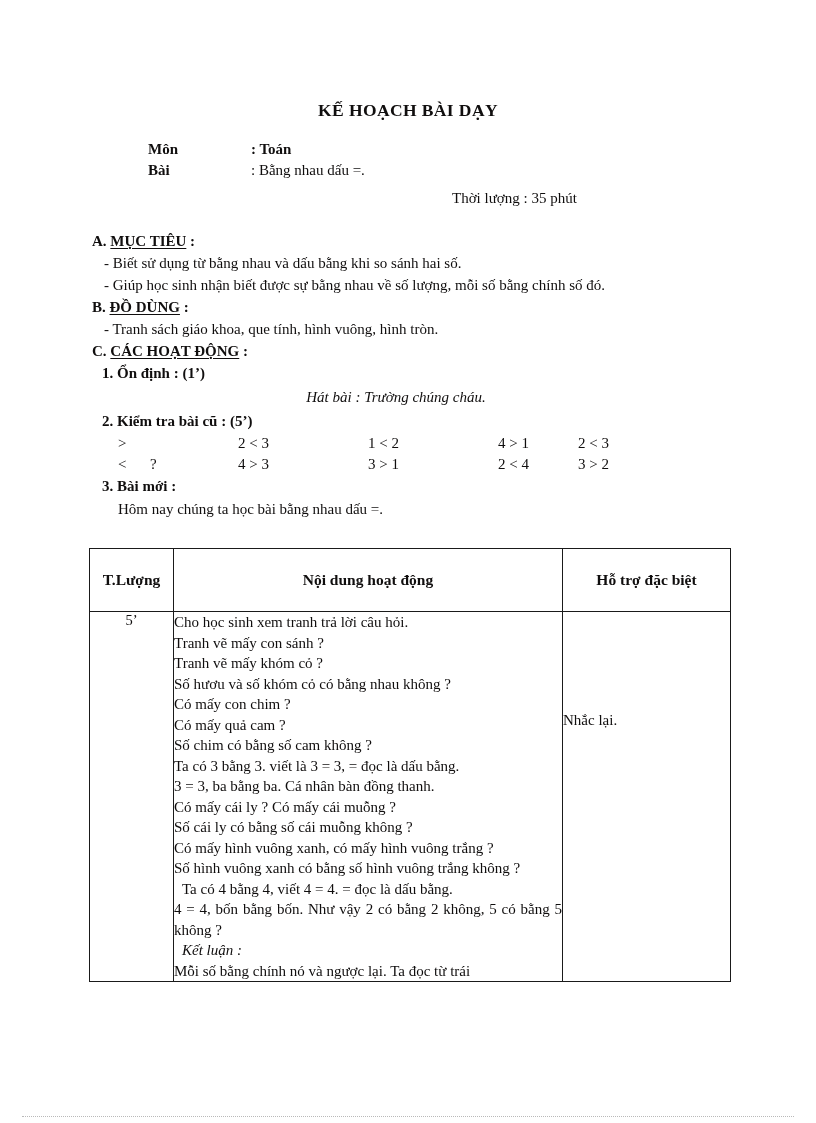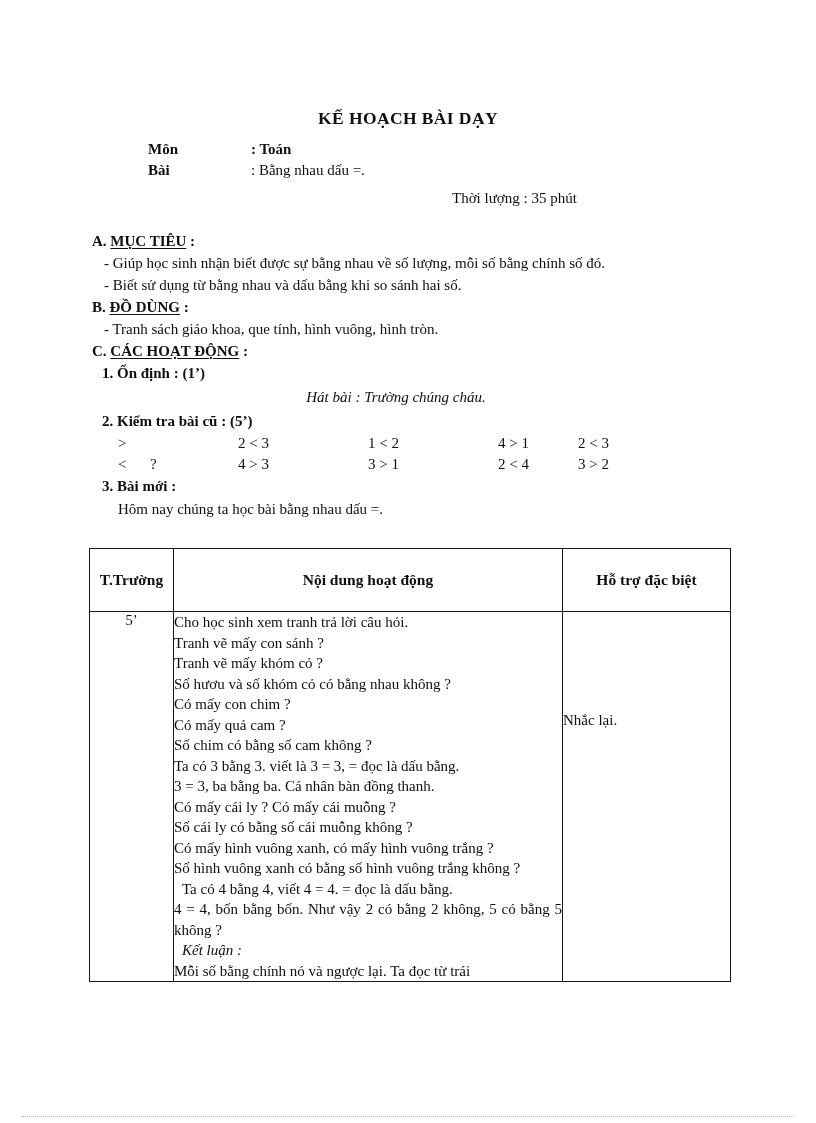--- a/index.html
+++ b/index.html
@@ -18,21 +18,21 @@
     background: #ffffff;
     overflow: hidden;
     box-sizing: border-box;
   }
 
   
   .doc-title {
     position: absolute;
     left: 0;
     right: 0;
-    top: 108px;
+    top: 100px;
     text-align: center;
     font-size: 17.5px;
     font-weight: bold;
     letter-spacing: 0.4px;
   }
 
   
   .meta {
     position: absolute;
     left: 148px;
@@ -196,22 +196,22 @@
 
   <div class="duration">Thời lượng : 35 phút</div>
 
   <div class="body-block">
 
     <div class="sec-head">
       <span>A.</span>
       <span class="ul">MỤC TIÊU</span>
       <span>:</span>
     </div>
+    <div class="sec-line">- Biết sử dụng từ bằng nhau và dấu bằng khi so sánh hai số.</div>
     <div class="sec-line">- Giúp học sinh nhận biết được sự bằng nhau về số lượng, mỗi số bằng chính số đó.</div>
-    <div class="sec-line">- Biết sử dụng từ bằng nhau và dấu bằng khi so sánh hai số.</div>
 
     <div class="sec-head">
       <span>B.</span>
       <span class="ul">ĐỒ DÙNG</span>
       <span>:</span>
     </div>
     <div class="sec-line">- Tranh sách giáo khoa, que tính, hình vuông, hình tròn.</div>
 
     <div class="sec-head">
       <span>C.</span>
@@ -243,21 +243,21 @@
       </div>
     </div>
 
     <div class="sec-sub">3. Bài mới :</div>
     <div class="sec-body">Hôm nay chúng ta học bài bằng nhau dấu =.</div>
   </div>
 
   <table class="plan-table">
     <thead>
       <tr>
-        <th class="col-time">T.Trường</th>
+        <th class="col-time">T.Lượng</th>
         <th class="col-content">Nội dung hoạt động</th>
         <th class="col-support">Hỗ trợ đặc biệt</th>
       </tr>
     </thead>
     <tbody>
       <tr>
         <td class="cell-time">5’</td>
         <td class="cell-content">
           <div class="cline">Cho học sinh xem tranh trả lời câu hỏi.</div>
           <div class="cline">Tranh vẽ mấy con sánh ?</div>

